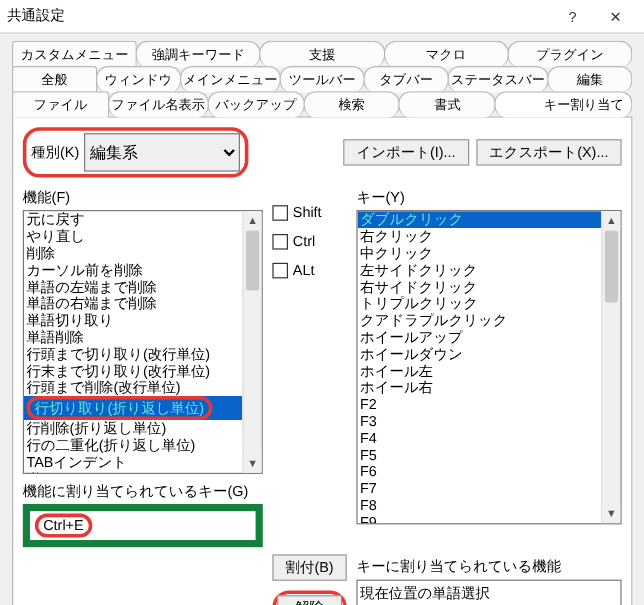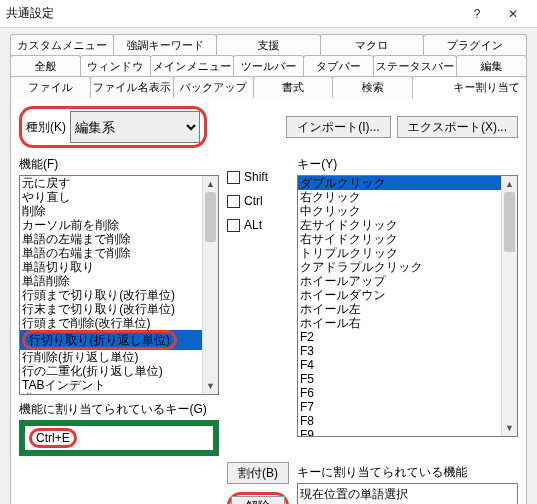--- a/index.html
+++ b/index.html
@@ -28,21 +28,21 @@
   .tab {
     flex: 1; text-align: center;
     padding: 3px 2px;
     border: 1px solid #b8b8b8;
     border-bottom: none;
     background: #fcfcfc;
     font-size: 11px;
     white-space: nowrap;
     border-radius: 3px 3px 0 0;
   }
-  .tab + .tab { margin-left: -1px; }
+  .tab + .tab { margin-left: -1px; border-radius: 10px; }
   .tab.active { background: #fff; position: relative; z-index: 2; }
   .tabs-row:nth-child(3) .tab:last-child { background: #fff; font-weight: 400; padding-left: 36px; }
   .pane {
     border: 1px solid #b8b8b8;
     background: #fff;
     padding: 8px;
   }
   .row { display: flex; align-items: center; gap: 6px; }
   .type-row { margin-bottom: 8px; }
   .ring-red {
@@ -71,21 +71,21 @@
   .label-sec { margin-bottom: 2px; }
   .listbox {
     border: 1px solid #7a7a7a;
     background: #fff;
     height: 220px;
     overflow: hidden;
     position: relative;
   }
   .listbox .items { position: absolute; inset: 0 16px 0 0; overflow: hidden; }
   .listbox .item { padding: 0 2px; line-height: 14px; white-space: nowrap; }
-  .listbox .item.sel { background: #0a63c9; color: #000000; }
+  .listbox .item.sel { background: #0a63c9; color: #5eead4; }
   .scrollbar { position: absolute; right: 0; top: 0; bottom: 0; width: 16px; background: #f0f0f0; border-left: 1px solid #ddd; display: flex; flex-direction: column; }
   .sb-btn { height: 16px; display: flex; align-items: center; justify-content: center; font-size: 9px; color: #555; background: #f0f0f0; }
   .sb-track { flex: 1; position: relative; }
   .sb-thumb { position: absolute; left: 2px; right: 2px; top: 0; height: 50px; background: #c8c8c8; border-radius: 2px; }
   .chk-row { display: flex; align-items: center; gap: 4px; margin-bottom: 10px; }
   .chk { width: 13px; height: 13px; border: 1px solid #333; background: #fff; }
   .assigned-label { margin-top: 6px; }
   .assigned-box {
     border: 6px solid #15803d;
     background: #fff;
@@ -128,22 +128,22 @@
         <div class="tab">メインメニュー</div>
         <div class="tab">ツールバー</div>
         <div class="tab">タブバー</div>
         <div class="tab">ステータスバー</div>
         <div class="tab">編集</div>
       </div>
       <div class="tabs-row">
         <div class="tab">ファイル</div>
         <div class="tab">ファイル名表示</div>
         <div class="tab">バックアップ</div>
+        <div class="tab">検索</div>
         <div class="tab">書式</div>
-        <div class="tab">検索</div>
         <div class="tab active">キー割り当て</div>
       </div>
     </div>
 
   <div class="pane">
 
     <div class="row type-row">
       <span class="ring-red">
         <span>種別(K)</span>
         <select class="type-select">

